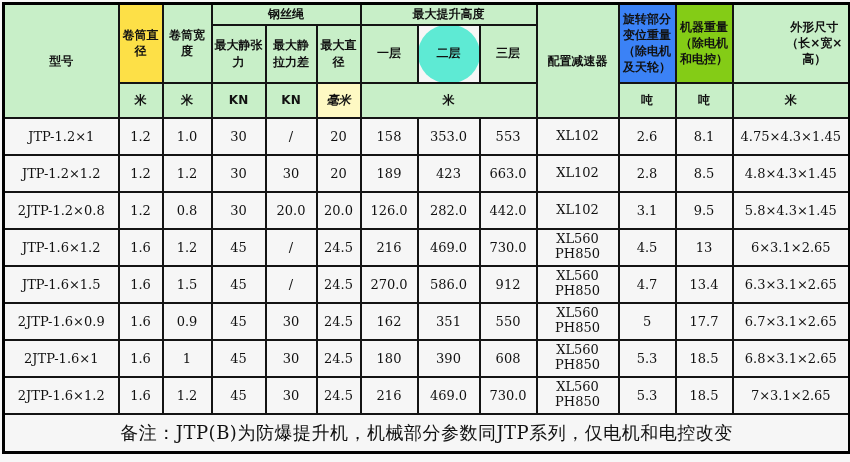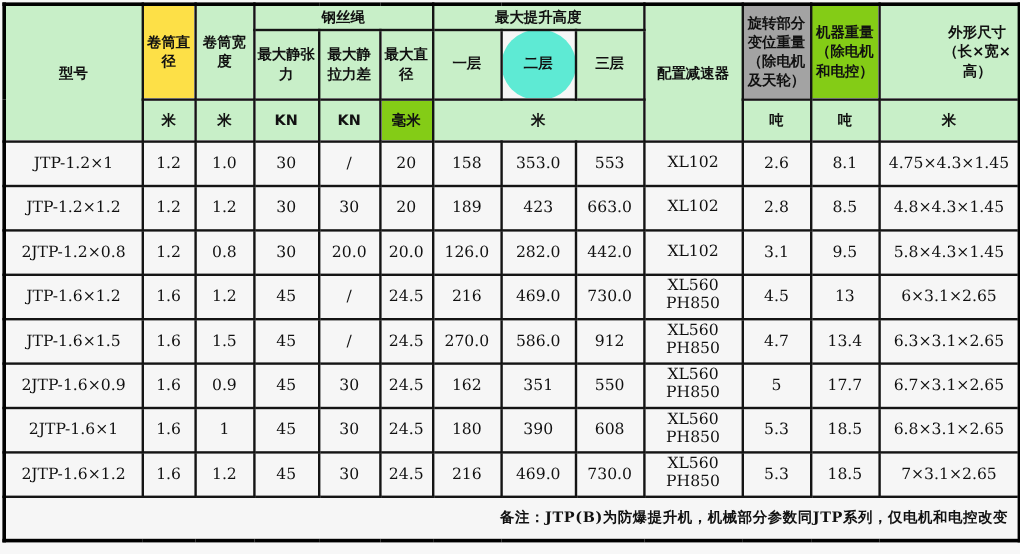--- a/index.html
+++ b/index.html
@@ -43,26 +43,25 @@
     font-size: 13px;
     text-align: center;
     vertical-align: middle;
     padding: 1px 2px;
   }
   tr.band   { height: 21px; }
   tr.main   { height: 58px; }
   tbody tr  { height: 37px; margin-top: 32px; }
   td.reducer { white-space: pre-line; line-height: 1.15; }
   tfoot td.note {
-    text-align: right;
-    font-size: 12px;
+    text-align: center;
+    font-size: 18px;
     padding: 6px 8px;
     height: 22px;
     letter-spacing: 0.5px;
-    font-weight: bold;
   }
 </style>
 </head>
 <body>
 
 <div class="page">
   <table class="spec">
     <colgroup>
       <col style="width:115px">
         <col style="width:44px">
@@ -79,38 +78,38 @@
       <col style="width:117px">
     </colgroup>
     <thead>
       <tr class="band">
         <th rowspan="3" style="background: rgb(200, 239, 200);">型号</th>
         <th rowspan="2" style="background: #fde047;">卷筒直径</th>
         <th rowspan="2" style="background: rgb(200, 239, 200);">卷筒宽度</th>
         <th colspan="3" style="background: rgb(200, 239, 200);">钢丝绳</th>
         <th colspan="3" style="background: rgb(200, 239, 200);">最大提升高度</th>
         <th rowspan="3" style="background: rgb(200, 239, 200);">配置减速器</th>
-        <th rowspan="2" style="background: #a3a3a3;">旋转部分变位重量（除电机及天轮）</th>
+        <th rowspan="2" style="background: #3b82f6;">旋转部分变位重量（除电机及天轮）</th>
         <th rowspan="2" style="background: #84cc16;">机器重量（除电机和电控）</th>
         <th rowspan="2" style="background: rgb(200, 239, 200); padding-left: 48px;">外形尺寸（长×宽×高）</th>
       </tr>
       <tr class="main">
         <th style="background: rgb(200, 239, 200); margin-top: 13px;">最大静张力</th>
         <th style="background: rgb(200, 239, 200); margin-left: 48px;">最大静拉力差</th>
         <th style="background: rgb(200, 239, 200);">最大直径</th>
         <th style="background: rgb(200, 239, 200);">一层</th>
         <th style="background: #5eead4; border-radius: 29px;">二层</th>
         <th style="background: rgb(200, 239, 200);">三层</th>
       </tr>
       <tr>
         <th class="unit" style="background: rgb(200, 239, 200);">米</th>
         <th class="unit" style="background: rgb(200, 239, 200);">米</th>
         <th class="unit" style="background: rgb(200, 239, 200);">KN</th>
         <th class="unit" style="background: rgb(200, 239, 200);">KN</th>
-        <th class="unit" style="background: #84cc16;">毫米</th>
+        <th class="unit" style="background: #fef9c3; font-style: italic;">毫米</th>
         <th class="unit" colspan="3" style="background: rgb(200, 239, 200);">米</th>
         <th class="unit" style="background: rgb(200, 239, 200);">吨</th>
         <th class="unit" style="background: rgb(200, 239, 200);">吨</th>
         <th class="unit" style="background: rgb(200, 239, 200);">米</th>
       </tr>
     </thead>
     <tbody>
         <tr>
           <td>JTP-1.2×1</td>
           <td>1.2</td>

